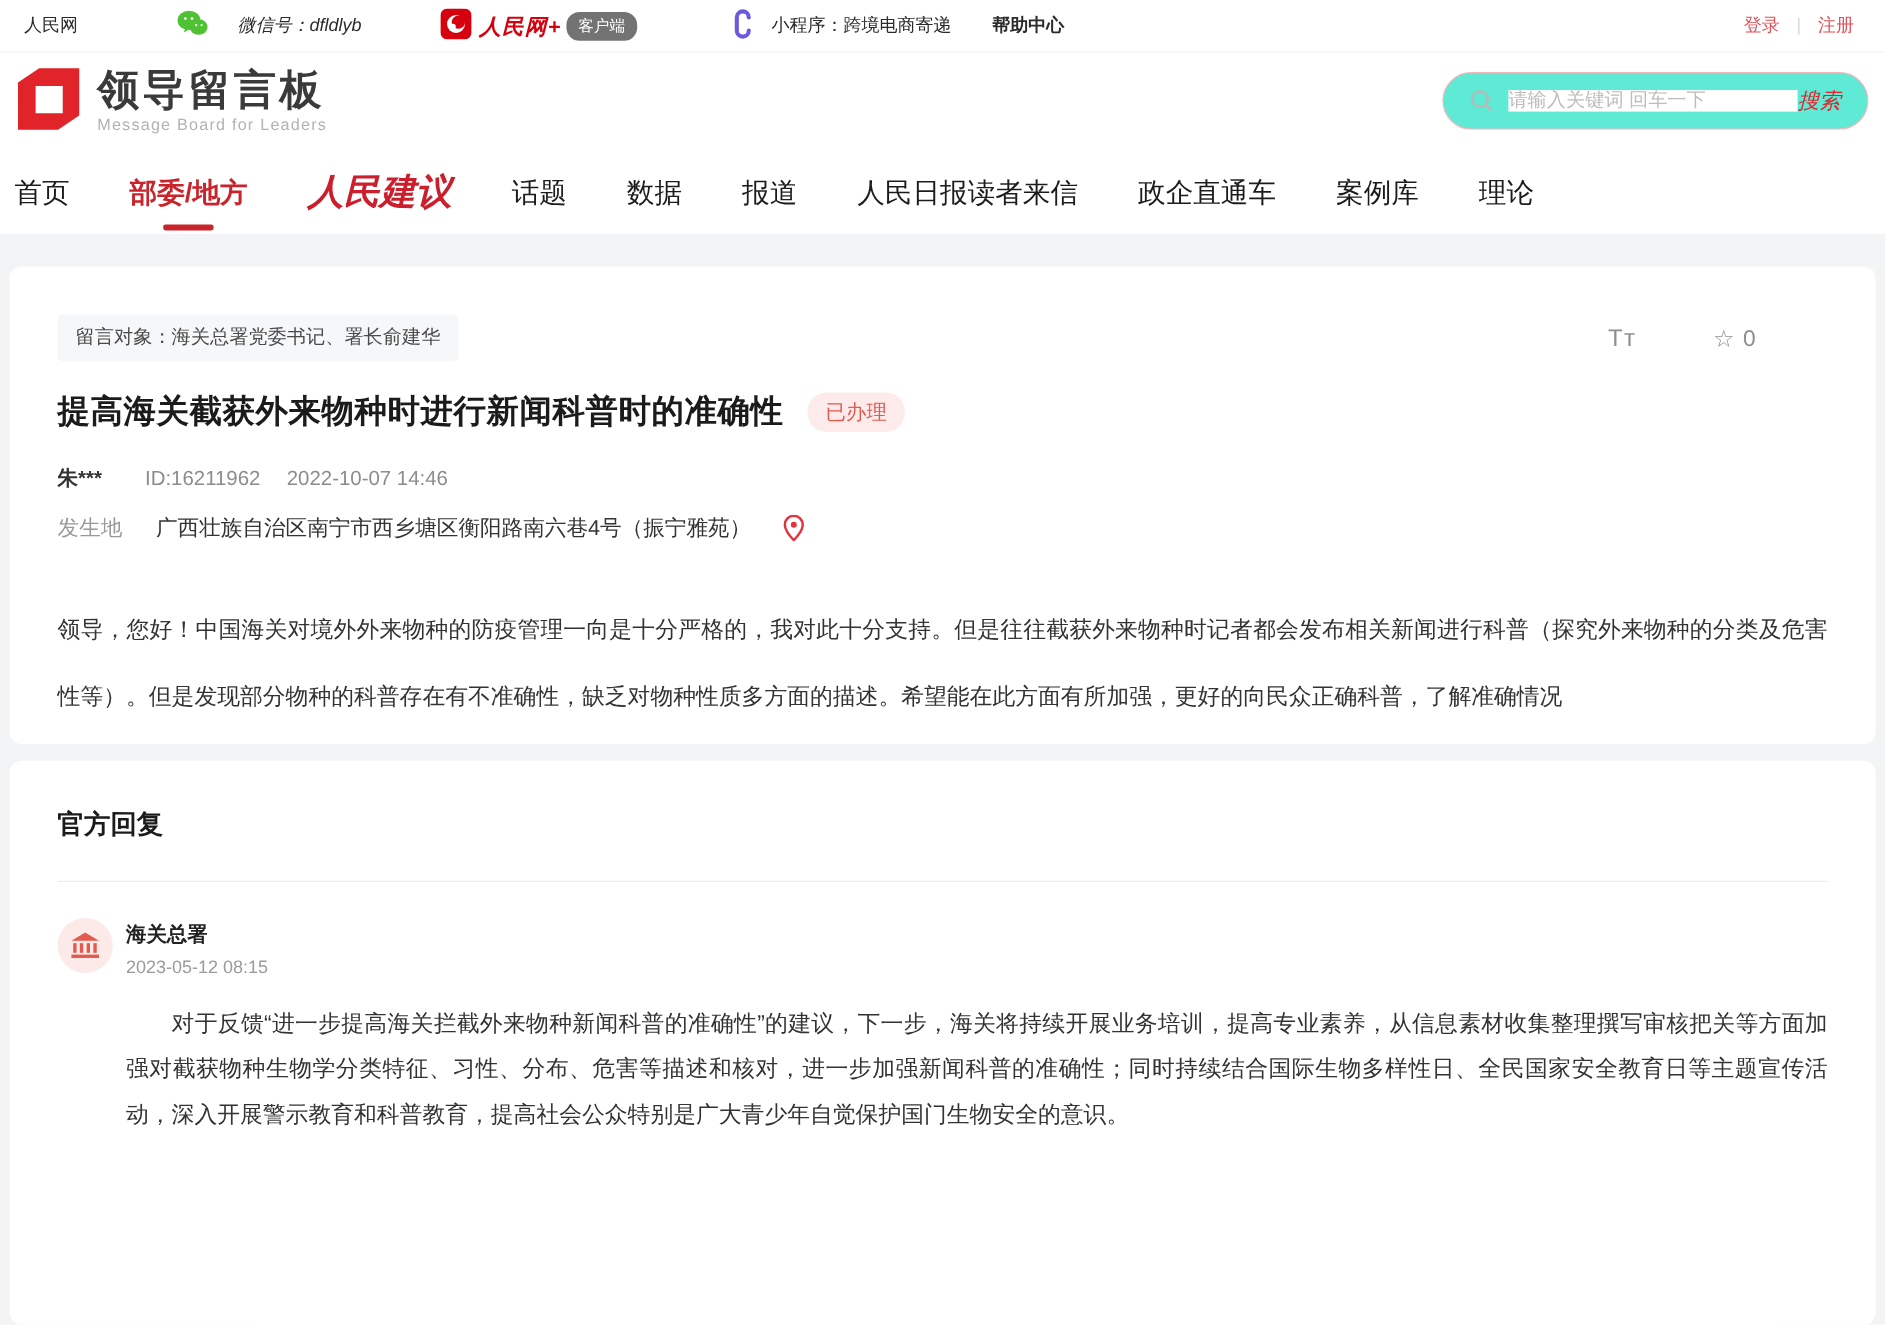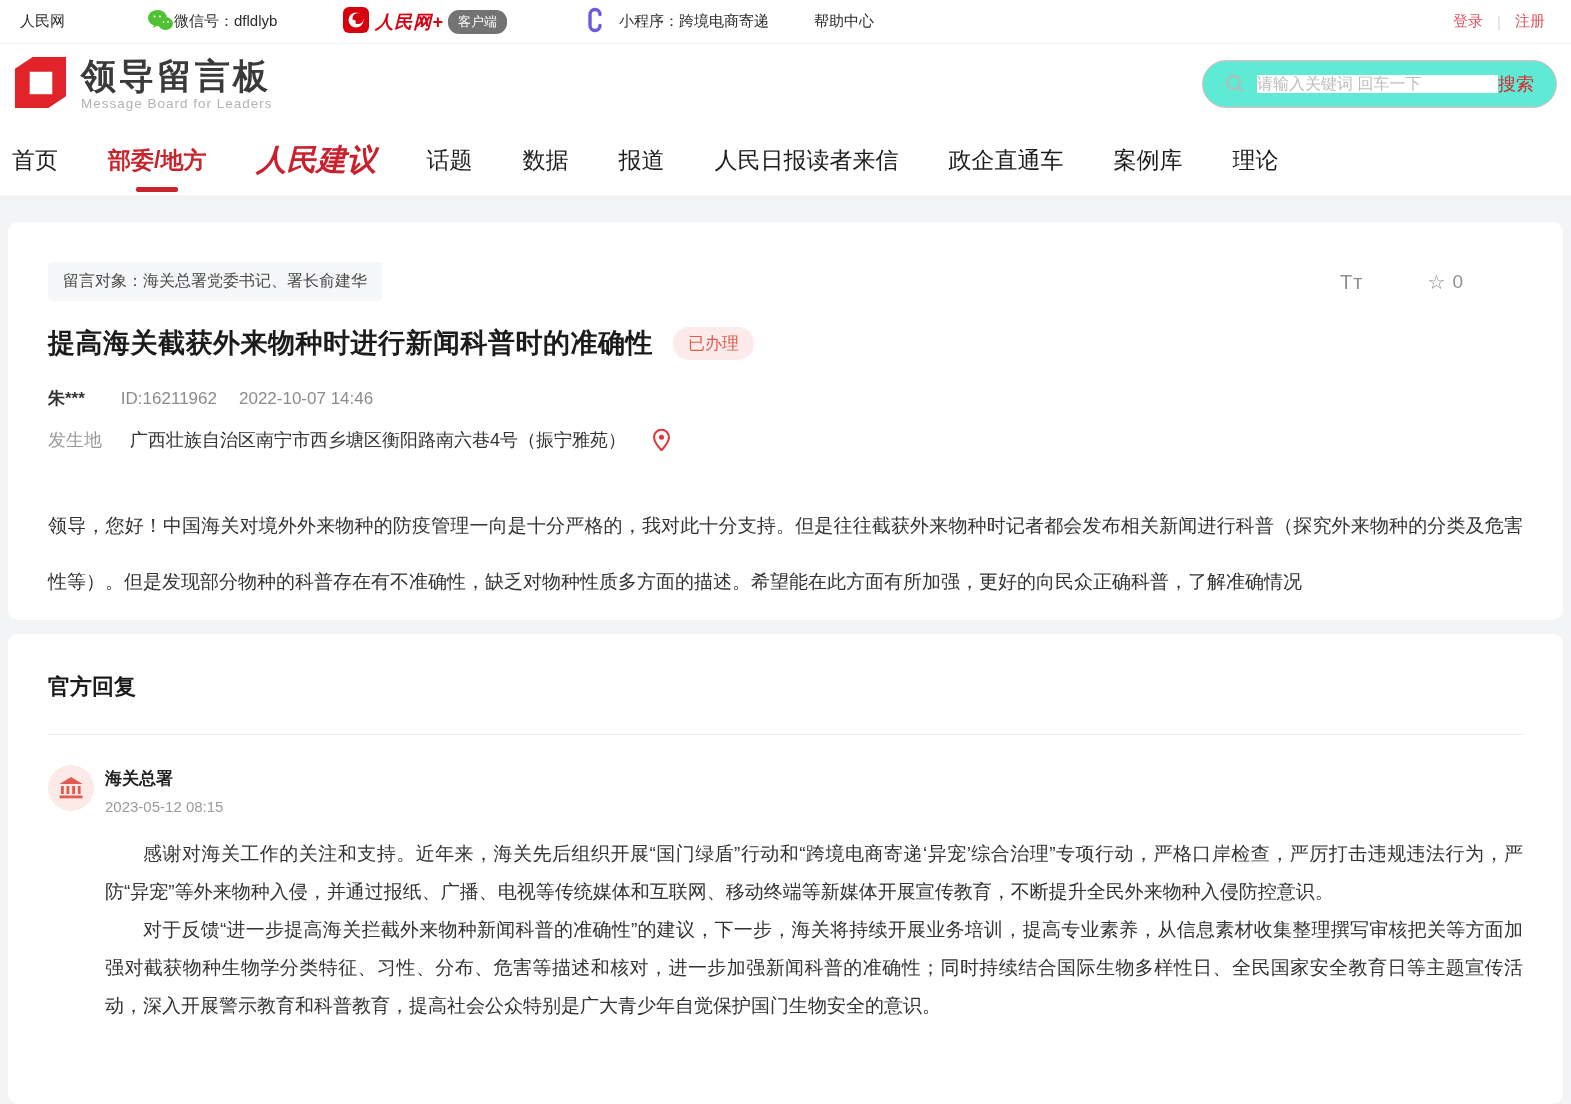--- a/index.html
+++ b/index.html
@@ -5,44 +5,44 @@
   * { box-sizing: border-box; margin: 0; padding: 0; }
   html,body { width:1571px; height:1104px; overflow:hidden; background:#fff;
     font-family:"Liberation Sans", sans-serif; }
 
   
   .topbar { height:44px; display:flex; align-items:center; font-size:15px;
     color:#2b2b2b; border-bottom:1px solid #f1f1f1; background:#fff; }
   .topbar .site { margin-left:20px; }
   .tb-item { display:flex; align-items:center; }
   .tb-wechat { margin-left:82px; }
-  .tb-wechat .txt { margin-left:0; }
+  .tb-wechat .txt { margin-left:24px;font-style:italic; }
   .tb-app { margin-left:66px; }
   .tb-app .brand { color:#d6000f; font-weight:bold; font-style:italic; font-size:18px; margin-left:6px; letter-spacing:1px; }
   .tb-app .badge { background:#737373; color:#fff; font-size:13px; padding:3px 10px; border-radius:11px; margin-left:4px; }
   .tb-mini { margin-left:76px; }
   .tb-mini .txt { margin-left:12px; }
-  .tb-help { margin-left:45px; }
+  .tb-help { margin-left:34px;font-weight:bold; }
   .tb-right { margin-left:auto; margin-right:26px; display:flex; align-items:center; font-size:15px; }
   .tb-right .lnk { color:#e0515a; cursor:pointer; }
   .tb-right .sep { color:#d9d9d9; margin:0 14px; }
 
   
   .header { height:81px; position:relative; display:flex; align-items:center; background:#fff; }
   .logo { display:flex; align-items:center; margin-left:12px; }
   .logo-text { margin-left:12px; }
   .logo-title { font-size:35px; font-weight:bold; color:#3a3a3a; letter-spacing:3px; line-height:1.05; }
   .logo-sub { font-size:13.5px; color:#b3b3b3; letter-spacing:1px; margin-top:1px; }
   .search { position:absolute; right:14px; top:16px; width:355px; height:48px;
     border:1px solid #f2b6bb; border-radius:25px; display:flex; align-items:center; background:#5eead4; }
   .search svg { margin-left:22px; flex:0 0 auto; }
   .search input { border:none; outline:none; flex:1; margin-left:12px; font-size:16px; color:#555;
     font-family:"Liberation Sans", sans-serif; }
   .search input::placeholder { color:#bdbdbd; }
-  .search .go { color:#e0242b; font-size:18px; margin-right:22px; cursor:pointer; }
+  .search .go { color:#e0242b; font-size:18px; margin-right:22px; cursor:pointer;font-style:italic; }
 
   
   .nav { height:70px; display:flex; align-items:center; gap:50px; padding-left:12px; background:#fff; }
   .nav-item { font-size:23px; color:#1c1c1c; cursor:pointer; position:relative; white-space:nowrap; }
   .nav-item.active { color:#c9242b; font-weight:bold; }
   .nav-item.active::after { content:""; position:absolute; left:50%; transform:translateX(-50%);
     bottom:-16px; width:42px; height:5px; background:#c9242b; border-radius:2px; }
   .nav-item.brand { color:#cc1f2d; font-weight:bold; font-style:italic; font-size:30px;
     font-family:"DejaVu Serif", serif; }
 
@@ -224,20 +224,19 @@
           <rect x="8.5" y="10" width="2.8" height="8"></rect>
           <rect x="14.2" y="10" width="2.8" height="8"></rect>
           <rect x="19.8" y="10" width="2.8" height="8"></rect>
           <rect x="1.5" y="19.5" width="23" height="2.8"></rect>
         </svg>
       </span>
       <div class="reply-main">
         <div class="agency">海关总署</div>
         <div class="reply-time">2023-05-12 08:15</div>
         <div class="reply-text">
-          <p>感谢对海关工作的关注和支持。近年来，海关先后组织开展“国门绿盾”行动和“跨境电商寄递‘异宠’综合治理”专项行动，严格口岸检查，严厉打击违规违法行为，严防“异宠”等外来物种入侵，并通过报纸、广播、电视等传统媒体和互联网、移动终端等新媒体开展宣传教育，不断提升全民外来物种入侵防控意识。</p>
           <p>对于反馈“进一步提高海关拦截外来物种新闻科普的准确性”的建议，下一步，海关将持续开展业务培训，提高专业素养，从信息素材收集整理撰写审核把关等方面加强对截获物种生物学分类特征、习性、分布、危害等描述和核对，进一步加强新闻科普的准确性；同时持续结合国际生物多样性日、全民国家安全教育日等主题宣传活动，深入开展警示教育和科普教育，提高社会公众特别是广大青少年自觉保护国门生物安全的意识。</p>
         </div>
       </div>
     </div>
   </div>
 
 </div>
 
 </body></html>

